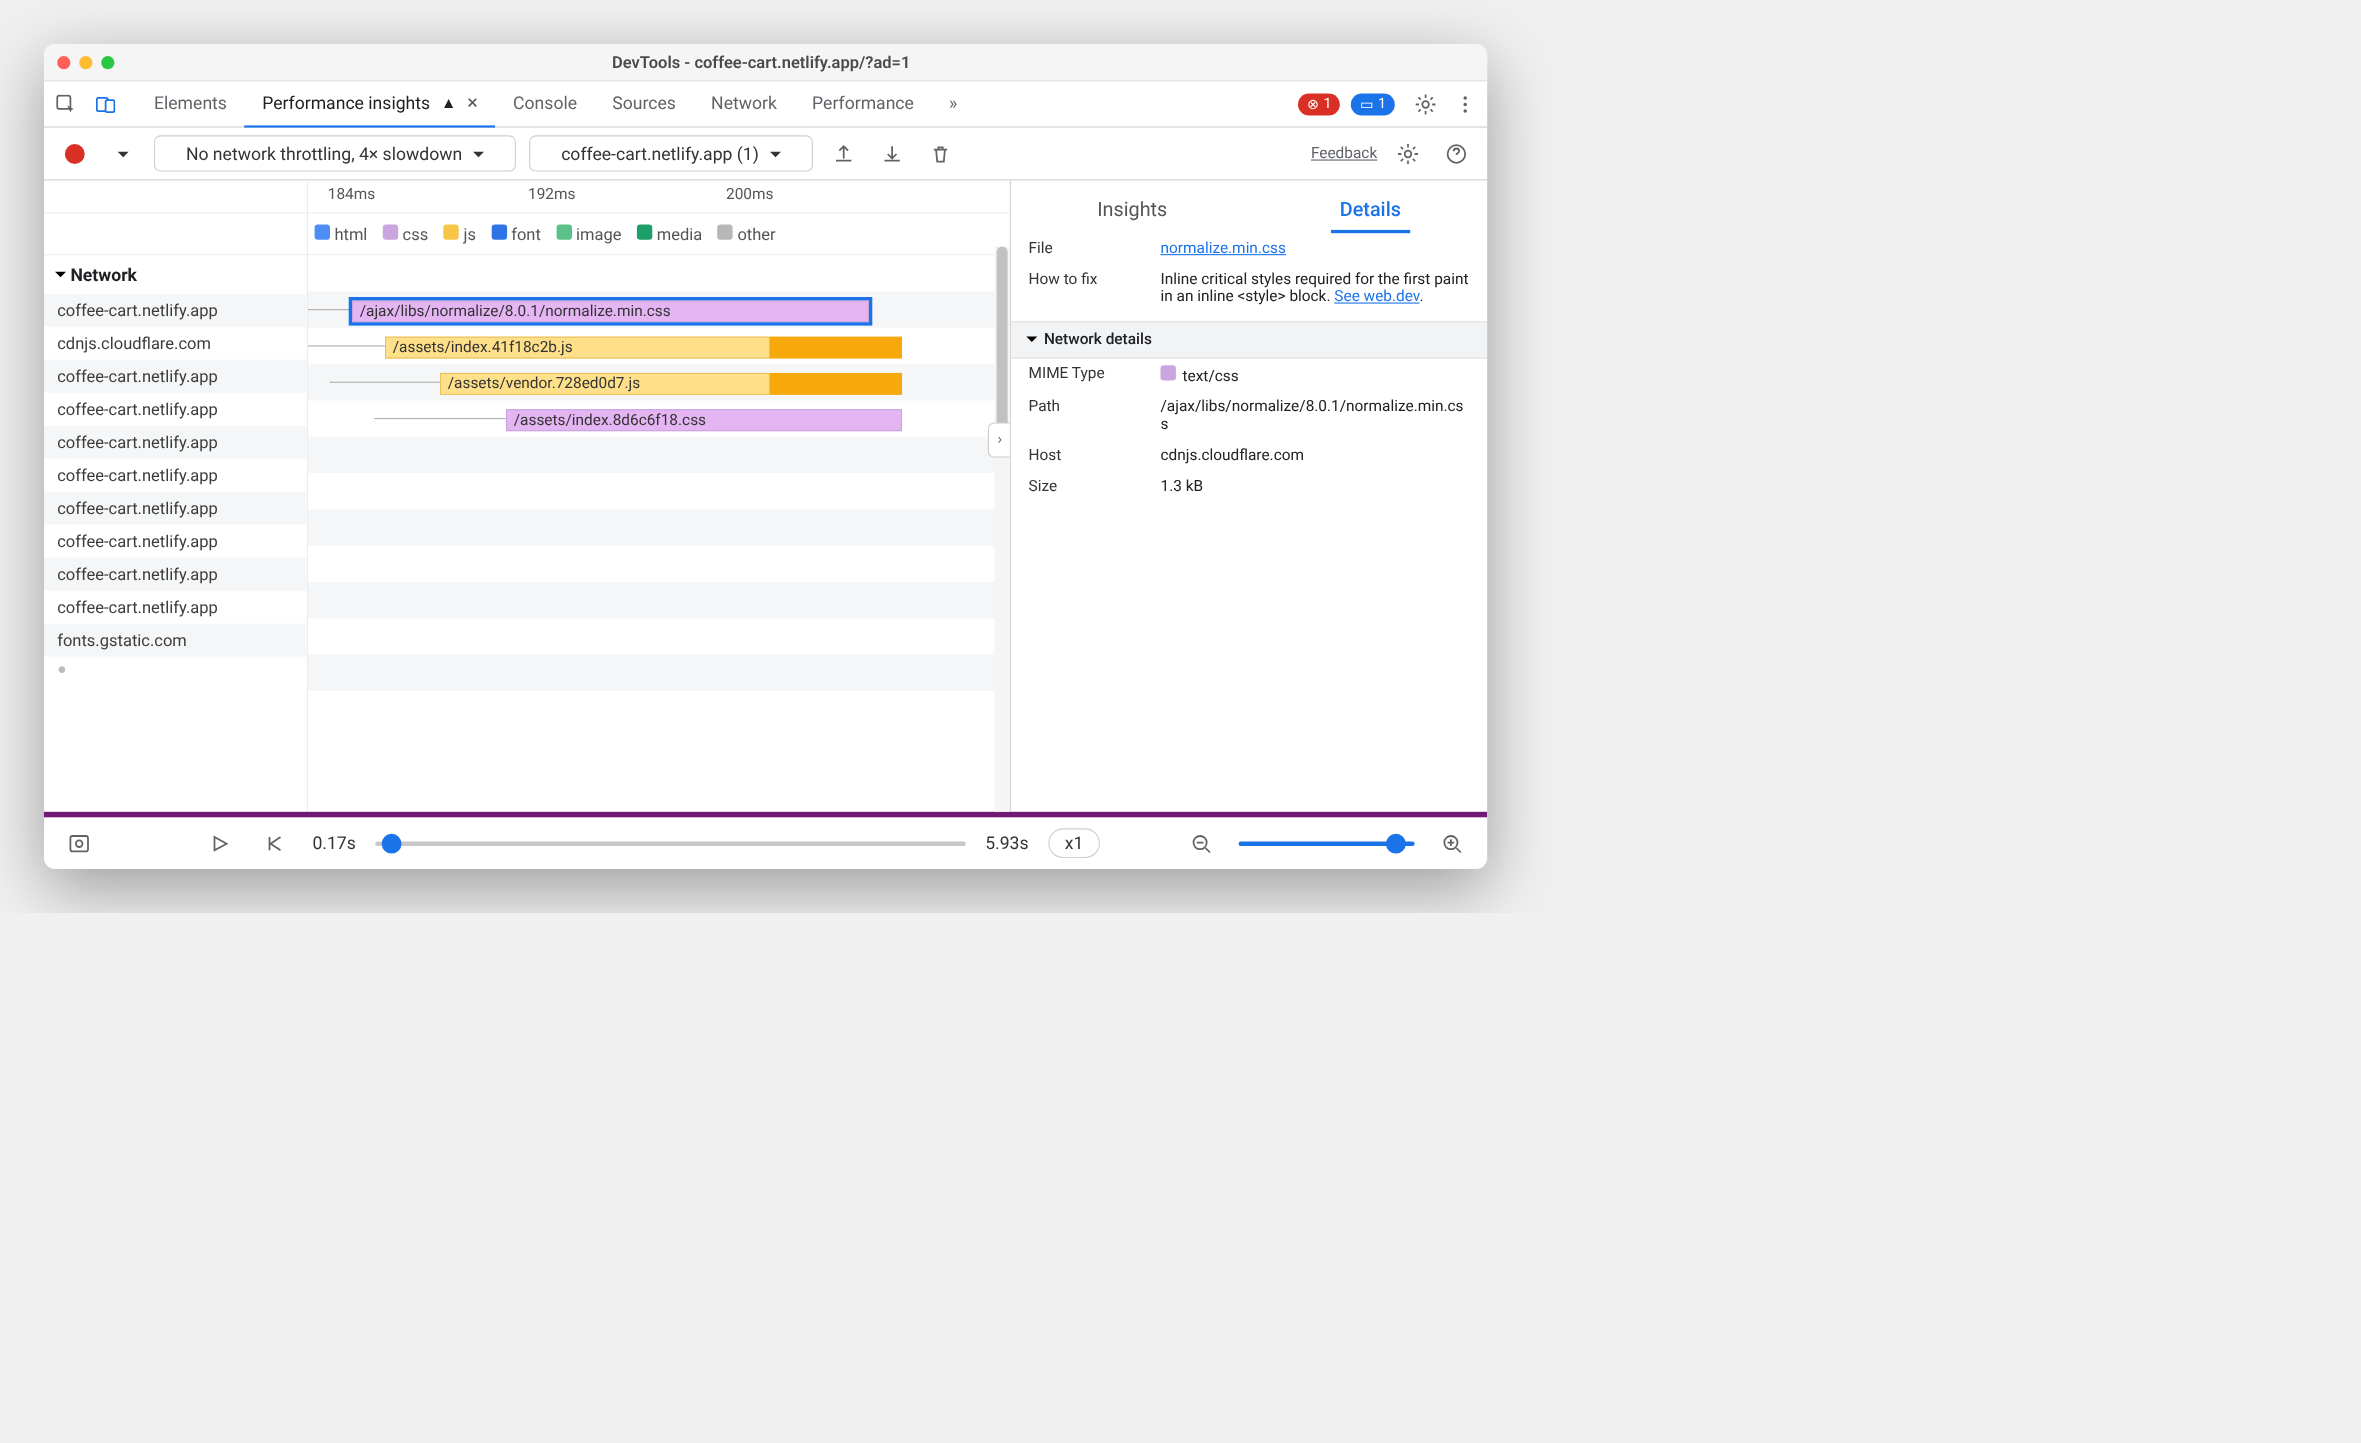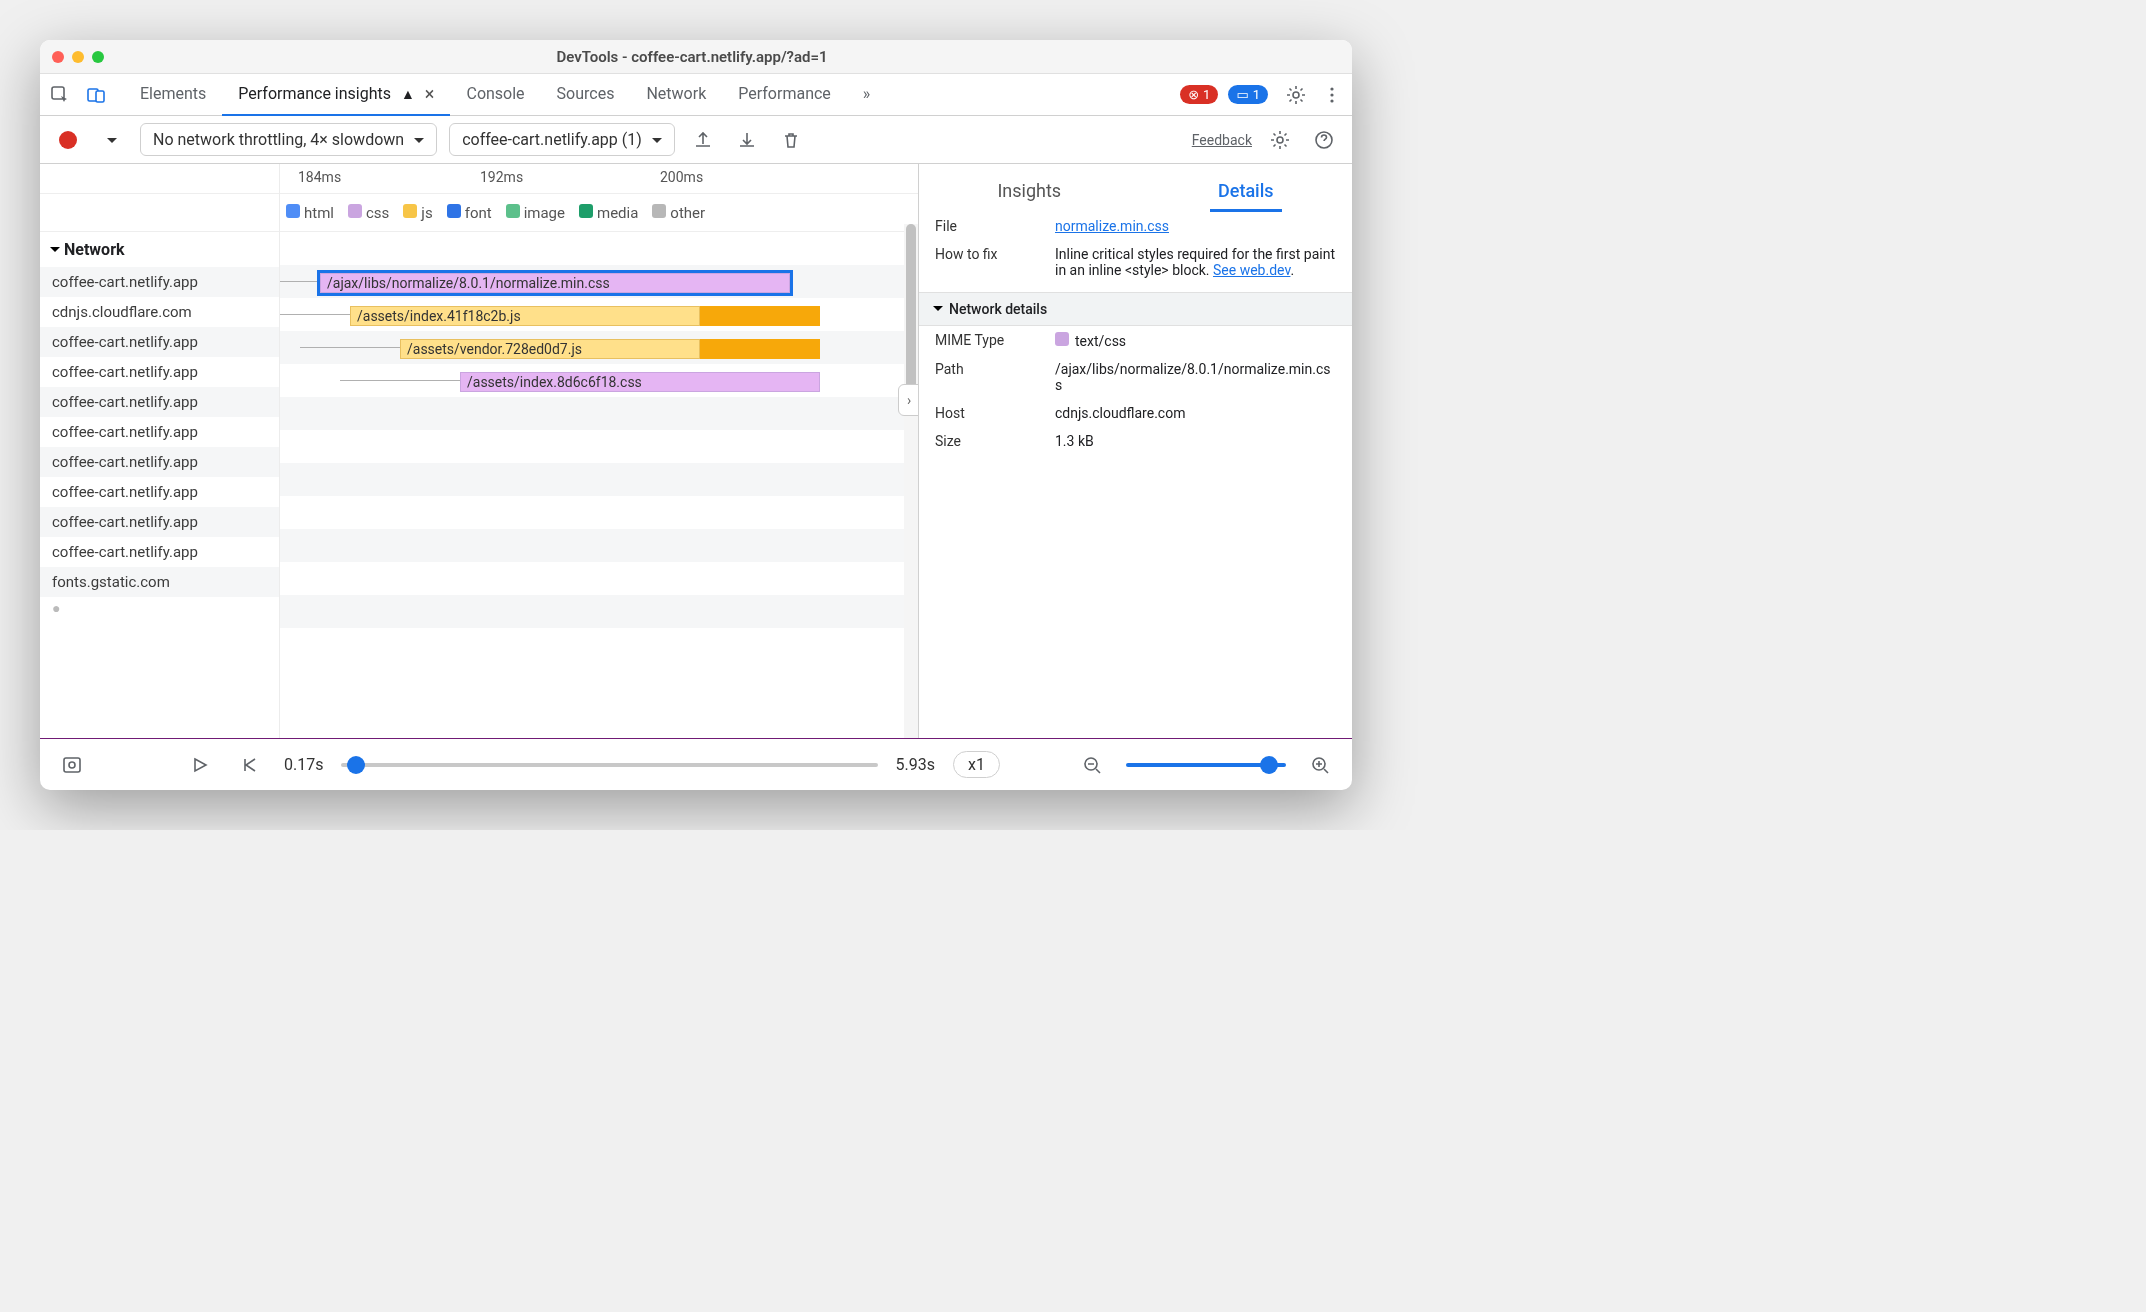--- a/index.html
+++ b/index.html
@@ -13,21 +13,21 @@
 .tabrow { height:42px; border-bottom:1px solid #d0d0d0; display:flex; align-items:center; padding:0 4px; gap:4px;}
 .icon-btn { width:32px; height:32px; display:flex; align-items:center; justify-content:center; border-radius:4px; cursor:pointer; color:#5f6368;}
 .tabs { display:flex; gap:0; margin-left:8px; flex:1;}
 .tab { padding:10px 16px; color:#5f6368; font-size:16px; cursor:pointer; display:flex; align-items:center; gap:6px; border-bottom:2px solid transparent;}
 .tab.active { color:#1a73e8; border-bottom-color:#1a73e8;}
 .tab.close { color:#202124; gap:10px;}
 .badge { display:inline-flex; align-items:center; gap:4px; border-radius:10px; padding:2px 8px; font-size:13px; color:#fff;}
 .badge.err{background:#d93025;} .badge.msg{background:#1a73e8;}
 .controlbar { height:48px; border-bottom:1px solid #d0d0d0; display:flex; align-items:center; padding:0 12px; gap:12px;}
 .record-dot { width:18px; height:18px; border-radius:50%; background:#d93025;}
-.select-pill { border:1px solid #cfcfcf; border-radius:6px; padding:6px 12px; display:flex; align-items:center; gap:10px; font-size:16px; color:#333; cursor:pointer; background:#fff;}
+.select-pill { border:1px solid #cfcfcf; border-radius:6px; padding:6px 28px; display:flex; align-items:center; gap:10px; font-size:16px; color:#333; cursor:pointer; background:#fff;}
 .chev { display:inline-block; border:5px solid transparent; border-top-color:#333; transform:translateY(3px);}
 .link { color:#5f6368; text-decoration:underline; cursor:pointer;margin-left:34px;}
 .content { flex:1; display:flex; overflow:hidden;}
 .left { width:240px; border-right:1px solid #ececec; overflow:hidden; display:flex; flex-direction:column;}
 .section-title { padding:8px 10px; font-weight:700; font-size:16px; display:flex; align-items:center; gap:4px;}
 .tri { display:inline-block; border:5px solid transparent; border-top-color:#000; transform:translateY(2px);}
 .hosts { overflow:auto;}
 .host-row { padding:6px 12px; font-size:15px; color:#3c3c3c; cursor:default;}
 .host-row:nth-child(odd){background:#f5f6f7;}
 .pager-dot { height:22px; display:flex; align-items:center; padding-left:12px; color:#bbb;}
@@ -53,21 +53,21 @@
 .rtab { padding:10px 8px 8px; font-size:18px; color:#555; cursor:pointer; border-bottom:3px solid transparent;}
 .rtab.active{ color:#1a73e8; border-bottom-color:#1a73e8; font-weight:500;}
 .rheading { font-size:19px; font-weight:700; padding:16px 16px 10px;}
 .kv { display:flex; padding:6px 16px; gap:10px;}
 .kv .k { width:110px; color:#333;}
 .kv .v { flex:1;}
 .linka { color:#1a73e8; text-decoration:underline; cursor:pointer;}
 .warn-ico { color:#f29900; margin-left:6px;}
 .collapsible { background:#f1f3f4; padding:8px 14px; font-weight:500; display:flex; align-items:center; gap:6px; border-top:1px solid #e0e0e0; border-bottom:1px solid #e0e0e0; margin-top:8px;}
 .mime-sw { width:14px; height:14px; background:#caa5e0; border-radius:3px; display:inline-block; margin-right:6px;}
-.footer { height:52px; border-top:1px solid #701a75; display:flex; align-items:center; padding:0 16px; gap:18px; font-size:16px; color:#333;}
+.footer { height:52px; border-top:5px solid #701a75; display:flex; align-items:center; padding:0 16px; gap:18px; font-size:16px; color:#333;}
 .slider { flex:1; height:4px; background:#c8c8c8; border-radius:2px; position:relative;}
 .slider .knob { position:absolute; width:18px; height:18px; background:#1a73e8; border-radius:50%; top:-7px;}
 .zoomslider { width:160px; height:4px; background:#1a73e8; border-radius:2px; position:relative;}
 .zoomslider .knob { position:absolute; width:18px; height:18px; background:#1a73e8; border-radius:50%; top:-7px; right:8px;}
 .x1 { border:1px solid #cfcfcf; border-radius:14px; padding:3px 14px;}
 svg { display:block; }
 </style>
 </head>
 <body>
 

